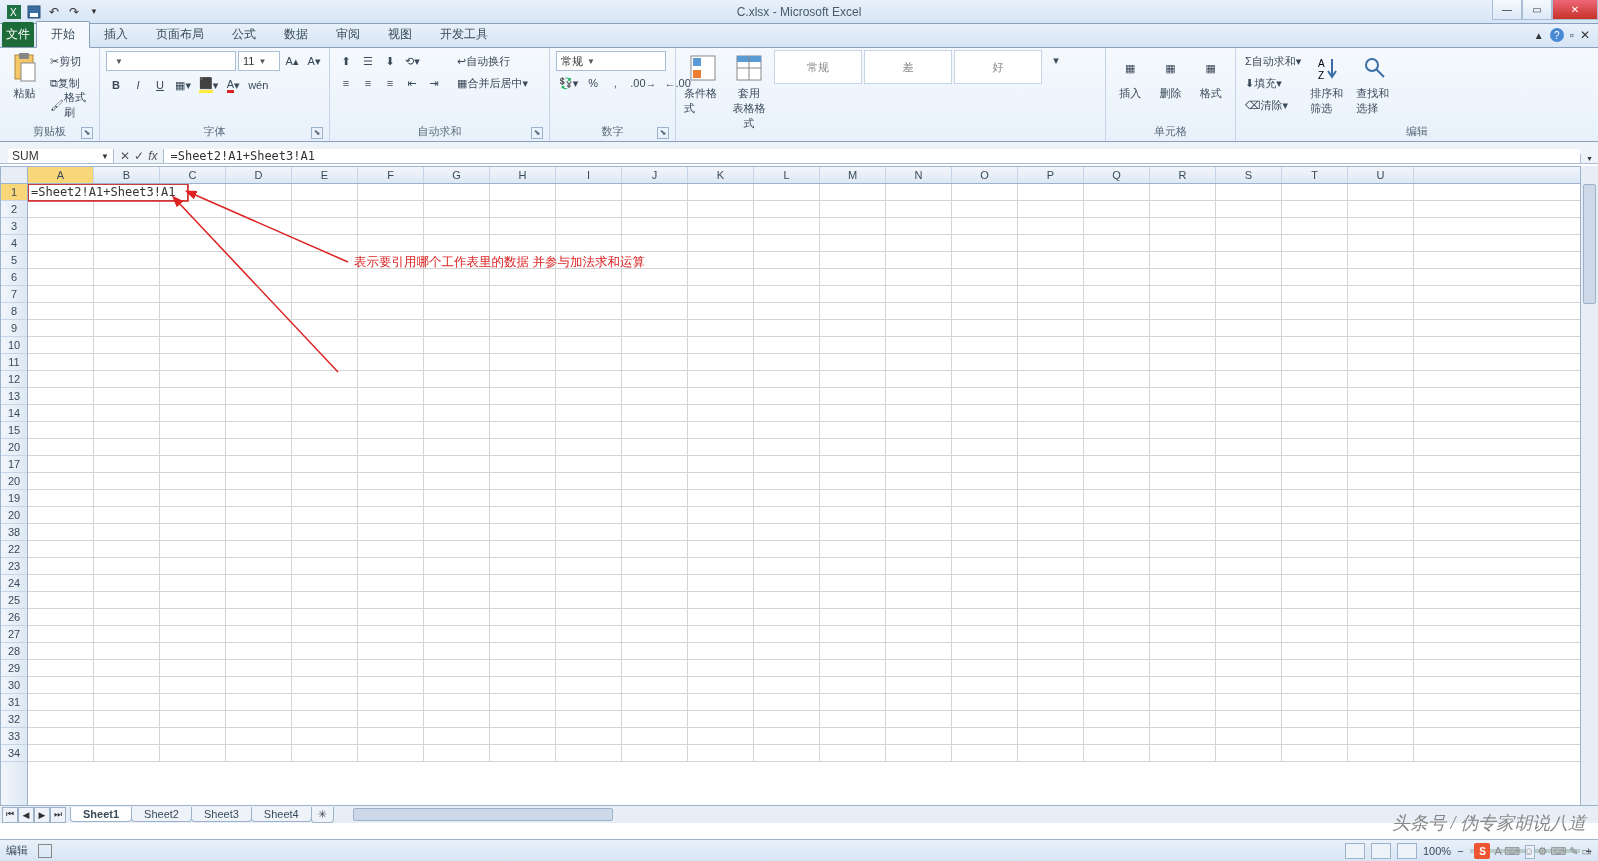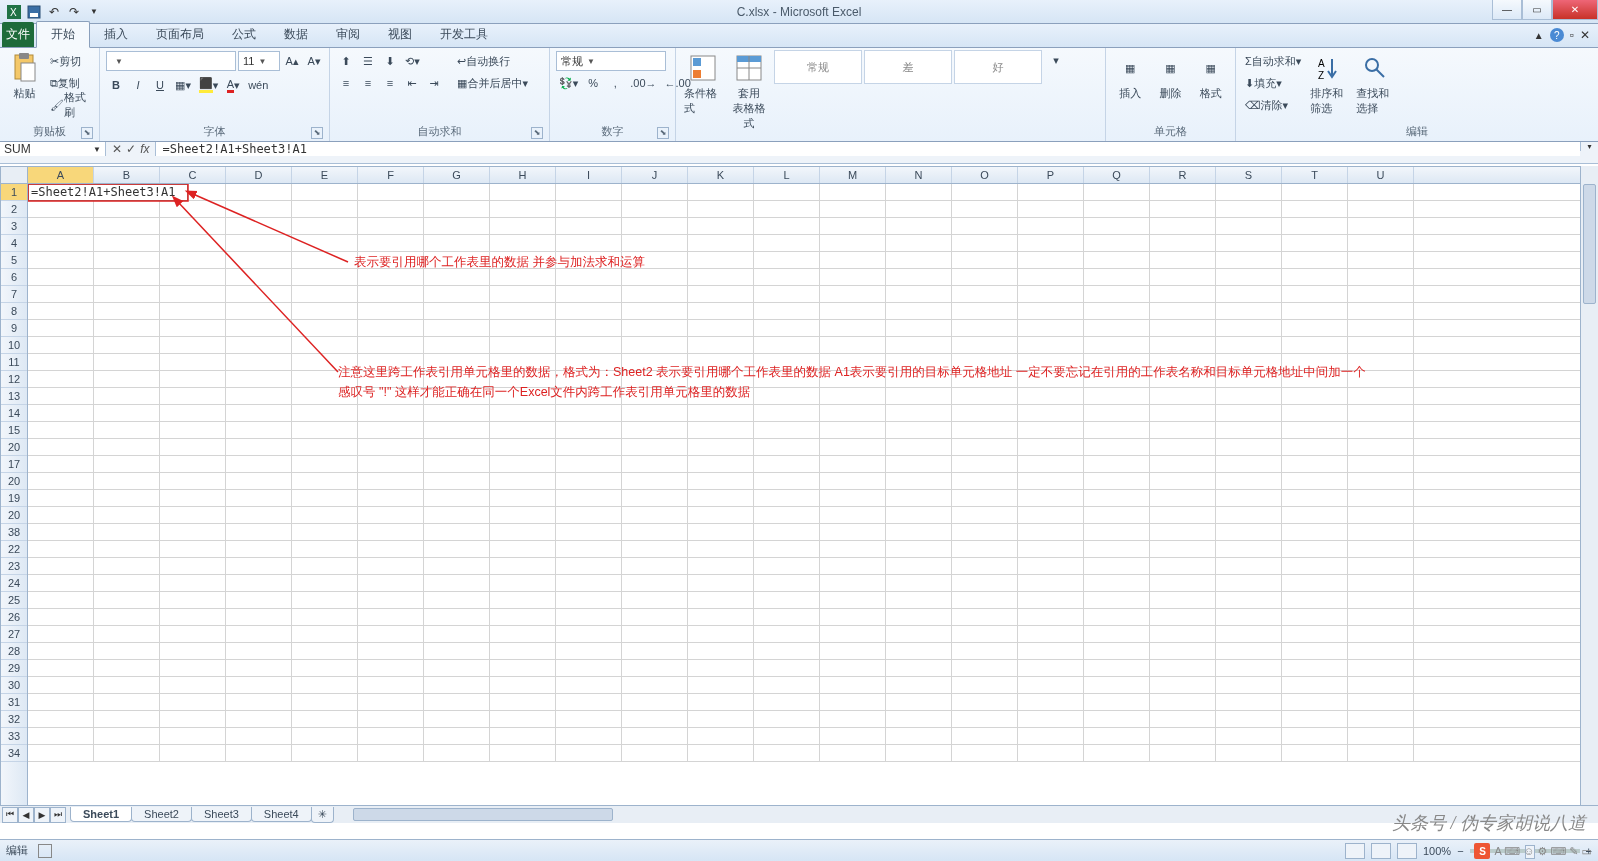--- a/index.html
+++ b/index.html
@@ -35,21 +35,21 @@
 .smallbtn { min-width:20px; height:20px; border:1px solid transparent; display:inline-flex; align-items:center; justify-content:center; padding:0 2px; font-size:11px; color:#3b4a5a; }
 .sel { border:1px solid #a9bed6; background:#fff; height:20px; font-size:11px; padding:0 4px; display:inline-flex; align-items:center; gap:4px; }
 .sel .dd { font-size:8px; color:#555; }
 .vcol { display:flex; flex-direction:column; gap:0px; }
 
 .style-gal { display:flex; gap:2px; }
 .style-cell { width:88px; height:34px; border:1px solid #c5d4e6; background:#fff; display:flex; align-items:center; justify-content:center; font-size:11px; color:#888; }
 .style-cell.hl { background:#b8b8b8; color:#fff; font-weight:bold; }
 
 
-.fxbar { height:22px; border-bottom:1px solid #a9bed6; display:flex; align-items:flex-start; background:#eef3f9; }
+.fxbar { height:22px; border-bottom:1px solid #a9bed6; display:flex; align-items:flex-end; background:#eef3f9;padding-left:8px; }
 .namebox { width:106px; border-right:1px solid #a9bed6; background:#fff; display:flex; align-items:center; padding:0 4px; font-size:12px; gap:4px; }
 .namebox .dd { font-size:8px; margin-left:auto; }
 .fx-ctrls { display:flex; align-items:center; gap:4px; padding:0 6px; border-right:1px solid #a9bed6; }
 .fx-ctrls span { font-size:12px; color:#555; cursor:pointer; }
 .fx-input { flex:1; background:#fff; padding:0 6px; display:flex; align-items:center; font-family:Consolas,monospace; font-size:12px; }
 .fx-expand { width:18px; border-left:1px solid #a9bed6; display:flex; align-items:center; justify-content:center; font-size:8px; }
 
 
 .gridwrap { position:absolute; top:166px; left:0; right:0; bottom:38px; display:flex; }
 .corner { width:28px; height:18px; background:#e8eef5; border:1px solid #9db3cc; position:absolute; left:0; top:0; }
@@ -432,21 +432,20 @@
       <defs>
           <marker id="ah" markerWidth="10" markerHeight="10" refX="2" refY="3" orient="auto">
             <path d="M0,0 L0,6 L8,3 z" fill="#d22"></path>
           </marker>
         </defs>
       <rect x="0" y="0" width="160" height="17" fill="none" stroke="#d22" stroke-width="1.5"></rect>
       <line x1="320" y1="78" x2="165" y2="10" stroke="#d22" stroke-width="1.5" marker-end="url(#ah)"></line>
       <line x1="310" y1="188" x2="150" y2="18" stroke="#d22" stroke-width="1.5" marker-end="url(#ah)"></line>
     </svg>
     <div class="anno" style="left:326px;top:70px">表示要引用哪个工作表里的数据 并参与加法求和运算</div>
-    <div class="anno wrap" style="left:310px;top:178px">注意这里跨工作表引用单元格里的数据，格式为：Sheet2 表示要引用哪个工作表里的数据  A1表示要引用的目标单元格地址 一定不要忘记在引用的工作表名称和目标单元格地址中间加一个感叹号 "!" 这样才能正确在同一个Excel文件内跨工作表引用单元格里的数据</div>
   <div class="cellrow">
         <div class="cell"></div>
         <div class="cell"></div>
         <div class="cell"></div>
         <div class="cell"></div>
         <div class="cell"></div>
         <div class="cell"></div>
         <div class="cell"></div>
         <div class="cell"></div>
         <div class="cell"></div>

